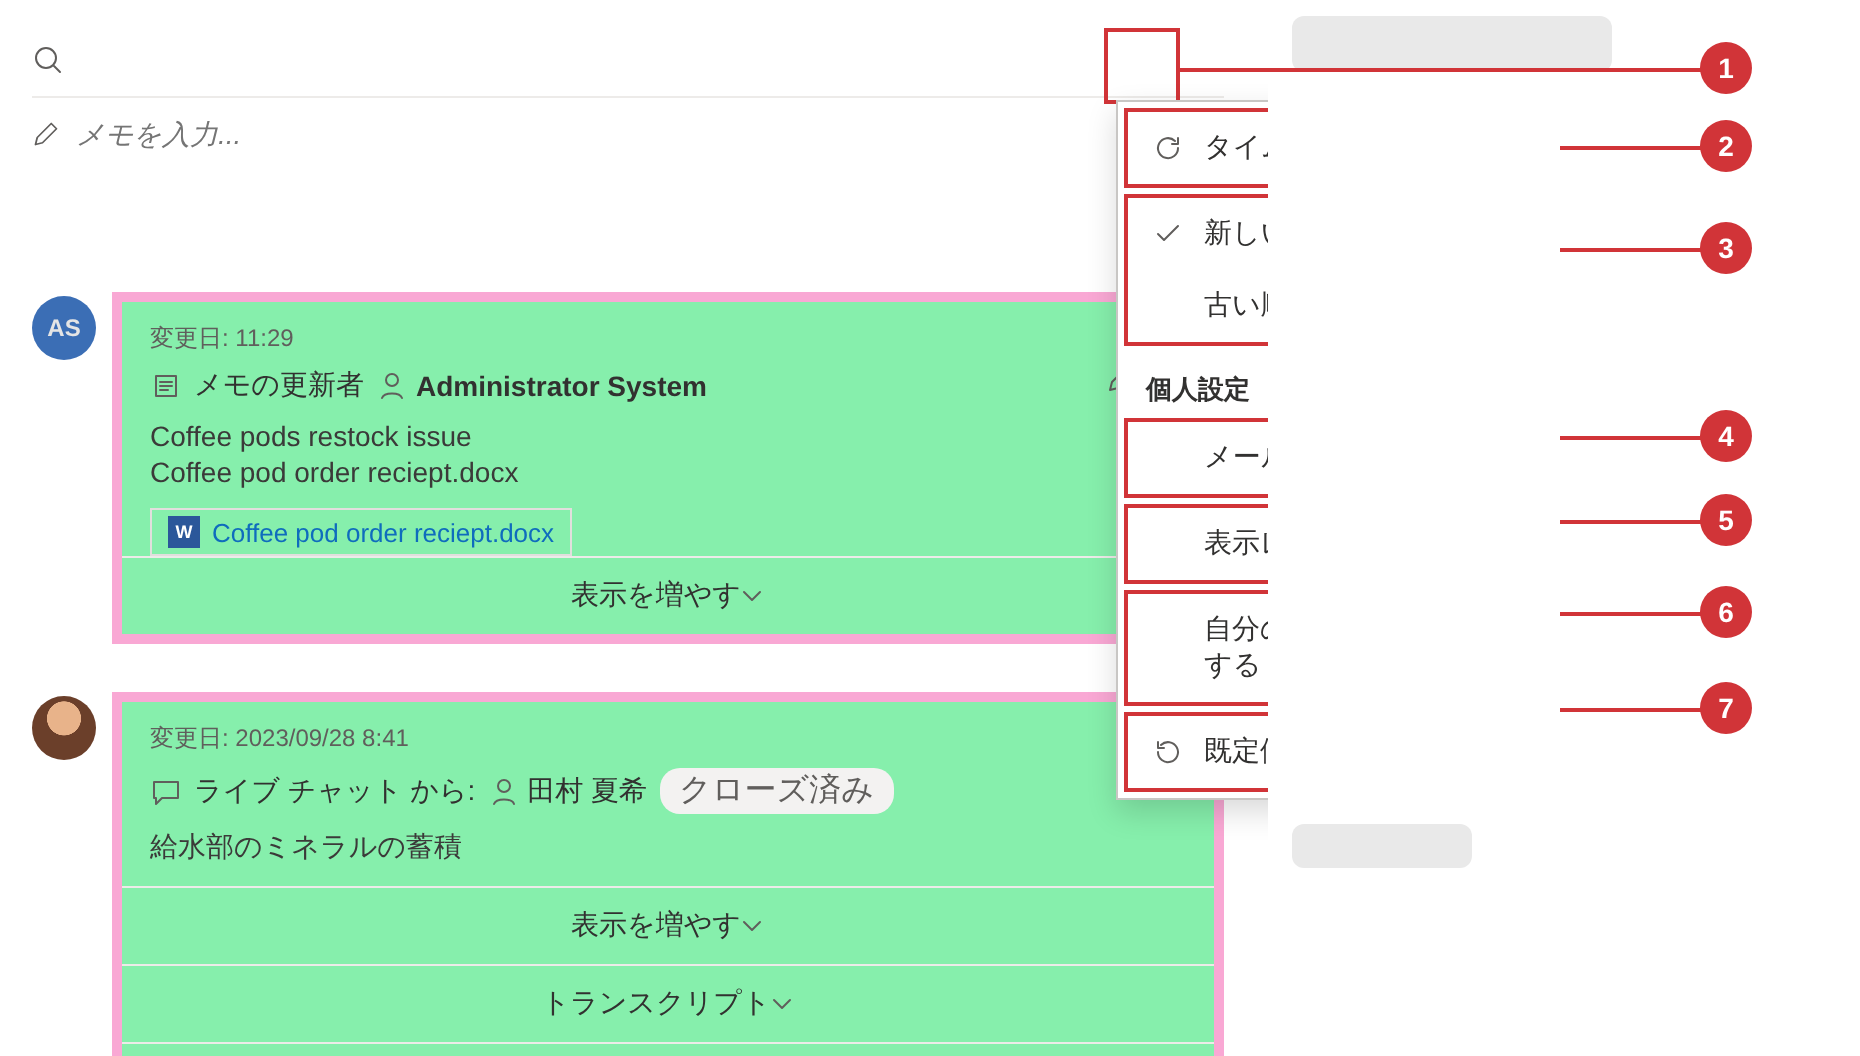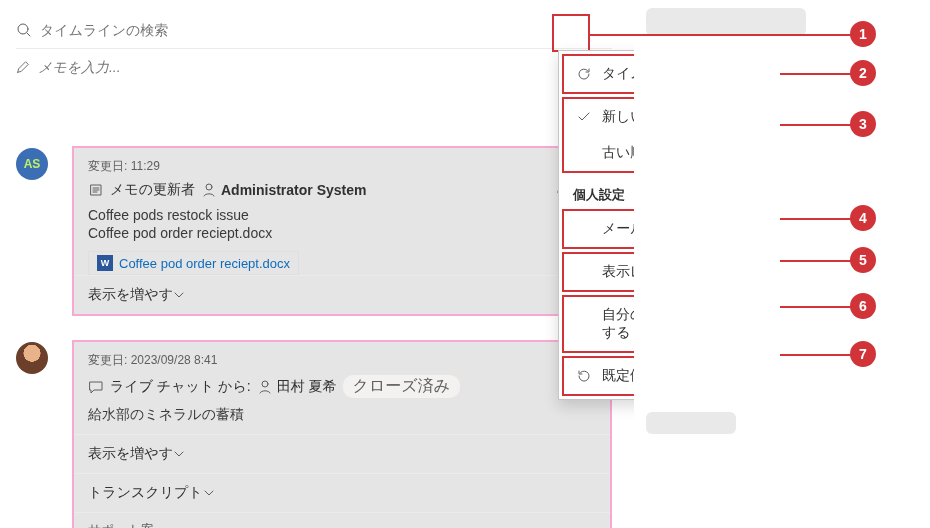--- a/index.html
+++ b/index.html
@@ -59,39 +59,39 @@
       display: flex;
       align-items: center;
       padding: 10px 0 12px 0;
       color: #605e5c;
     }
     .note-row .pen { width: 14px; height: 14px; margin-right: 8px; }
     .note-input { border:none; outline:none; flex:1; font-size:14px; color:#000000;font-style:italic; }
 
     .feed { position:absolute; left:16px; top:146px; width:596px; }
     .entry { position:relative; margin-bottom:24px; }
-    .avatar { position:absolute; left:0; top:2px; width:32px; height:32px; border-radius:50%; display:flex; align-items:center; justify-content:center; font-size:12px; font-weight:600; color:#bef264; }
+    .avatar { position:absolute; left:0; top:2px; width:32px; height:32px; border-radius:50%; display:flex; align-items:center; justify-content:center; font-size:12px; font-weight:600; color:#e5e5e5; }
     .avatar.as { background:#3b6eb5; }
     .avatar.img { background: radial-gradient(circle at 50% 35%, #e8b38a 0 32%, #6b3f2a 33% 100%); }
 
-    .card { margin-left:56px; border:2px solid #f9a8d4; background:#e5e5e5; padding:10px 14px 0 14px; position:relative; }
+    .card { margin-left:40px; border:5px solid #f9a8d4; background:#86efac; padding:10px 14px 0 14px; position:relative; }
     .card .meta { font-size:12px; color:#605e5c; margin-bottom:6px; }
     .card .title-line { display:flex; align-items:center; font-size:14px; }
     .card .title-line .ic { width:16px; height:16px; margin-right:6px; color:#605e5c; }
     .bold { font-weight:600; }
     .card-actions { position:absolute; right:8px; top:30px; display:flex; gap:14px; color:#605e5c; }
     .card-actions .ic { width:16px; height:16px; cursor:pointer; }
     .body-line { font-size:14px; margin-top:8px; color:#3b3a39; }
     .attach-row { display:flex; align-items:center; gap:14px; margin-top:10px; }
     .chip { border:1px solid #e1dfdd; padding:3px 8px; display:inline-flex; align-items:center; gap:6px; font-size:13px; }
     .chip .doc-ic { width:16px; height:16px; background:#2b579a; display:inline-flex; align-items:center; justify-content:center; color:#fff; font-size:9px; font-weight:700; }
     .chip a { color:#0f6cbd; text-decoration:none; }
     .inline-img { display:inline-flex; align-items:center; gap:6px; color:#605e5c; font-size:13px; }
     .inline-img svg { width:16px; height:16px; }
-    .expander { margin:0 -14px; padding:10px 14px; border-top:1px solid #edebe9; display:flex; align-items:center; justify-content:flex-start; color:#323130; cursor:pointer; font-size:14px; }
+    .expander { margin:0 -14px; padding:10px 14px; border-top:1px solid #edebe9; display:flex; align-items:center; justify-content:center; color:#323130; cursor:pointer; font-size:14px; }
     .expander svg { width:12px; height:12px; }
     .badge { background:#f3f2f1; color:#605e5c; border-radius:10px; padding:1px 10px; font-size:16px; margin-left:6px; display:inline-block; }
     .row-actions { position:absolute; right:8px; top:30px; display:flex; gap:14px; color:#605e5c; }
     .kv-row { margin:0 -14px; padding:8px 14px; border-top:1px solid #edebe9; display:flex; align-items:center; font-size:14px; }
     .kv-row .lab { width: 70px; color:#605e5c; font-size:13px; }
     .kv-row .lnk { color:#0f6cbd; }
     .kv-row .link-ic { width:14px; height:14px; margin-right:4px; color:#605e5c; }
     .kv-row .chev { margin-left:auto; }
     .kv-row .chev svg { width:12px; height:12px; }
 
@@ -145,21 +145,20 @@
 </head>
 <body>
 
 <div class="panel">
 
   <div class="search-row">
     <svg class="mag" viewBox="0 0 16 16">
         <circle cx="7" cy="7" r="5" fill="none" stroke="#605e5c"></circle>
         <path d="M11 11l3 3" stroke="#605e5c"></path>
       </svg>
-    <input class="search-input" placeholder="タイムラインの検索" style="">
   </div>
 
   <div class="note-row">
     <svg class="pen" viewBox="0 0 16 16">
         <path d="M2 14l1-4 8-8 3 3-8 8-4 1z" fill="none" stroke="#605e5c"></path>
       </svg>
     <input class="note-input" placeholder="メモを入力..." style="">
   </div>
 </div>
 

